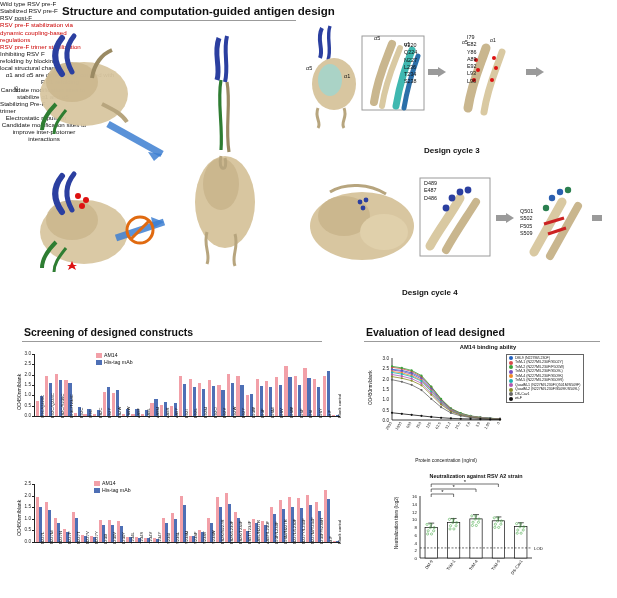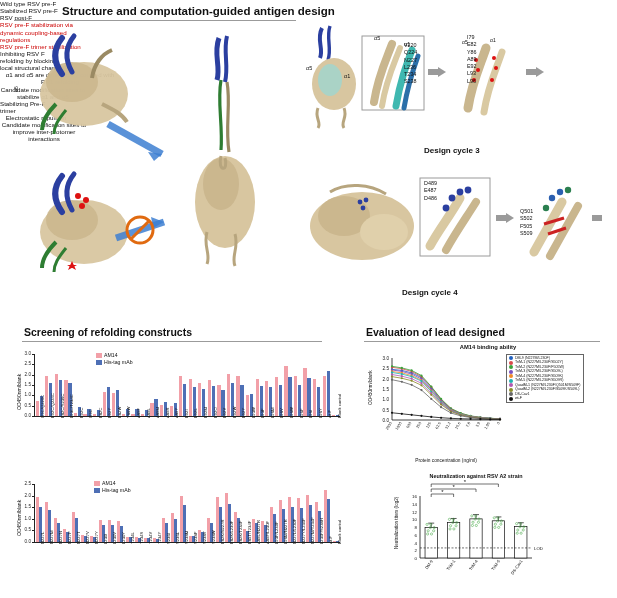--- a/index.html
+++ b/index.html
@@ -212,21 +212,21 @@
   <div>Q501</div>
   <div>S502</div>
   <div>F505</div>
   <div>S509</div>
 </div>
 <div class="lbl" style="left:566px;top:206px;width:46px;">Stabilizing Pre-F trimer</div>
 <div class="lbl" style="left:404px;top:268px;width:72px;text-align:center;">Electrostatic repulsion</div>
 <div class="lbl" style="left:486px;top:254px;width:88px;text-align:center;">Candidate modification sites to improve inter-protomer interactions</div>
 <div class="cyclelabel" style="left:402px;top:288px;">Design cycle 4</div>
 
-<div class="section-h panel" style="left:24px;top:326px;">Screening of refolding constructs</div>
+<div class="section-h panel" style="left:24px;top:326px;">Screening of designed constructs</div>
 <div class="rule" style="left:22px;top:341px;width:300px;"></div>
 
 <div class="section-h panel" style="left:366px;top:326px;">Evaluation of lead designed</div>
 <div class="rule" style="left:364px;top:341px;width:236px;"></div>
 
 <div class="chart" id="chart-top" style="left:14px;top:348px;width:330px;height:120px;">
     <div class="axis-line" style="left:20px;top:6px;width:0.8px;height:62px;"></div>
     <div class="axis-line" style="left:20px;top:68px;width:306px;height:0.8px;"></div>
     <div class="ytick" style="left:0px;top:65px;width:17px;">0.0</div>
     <div class="axis-line" style="left:18px;top:68px;width:2px;height:0.8px;"></div>

